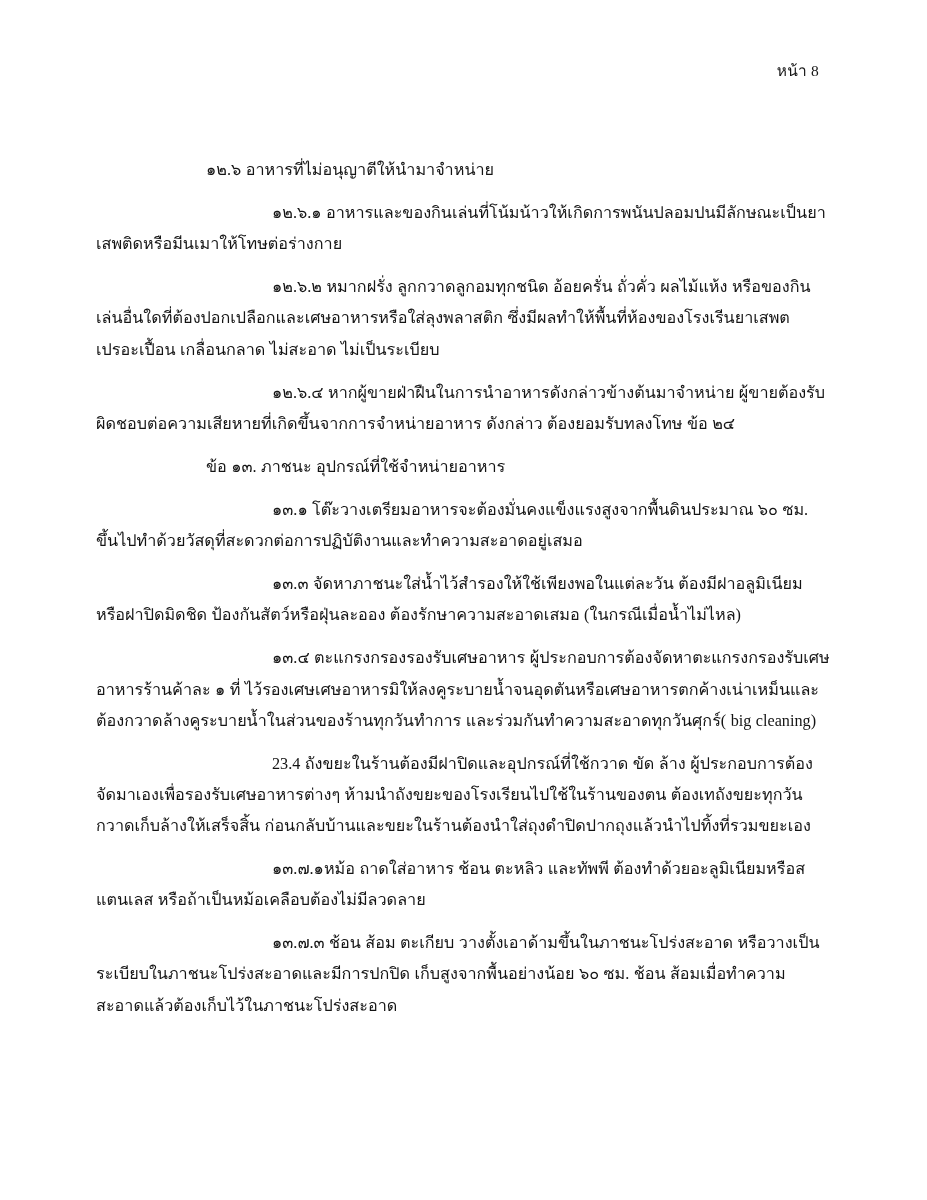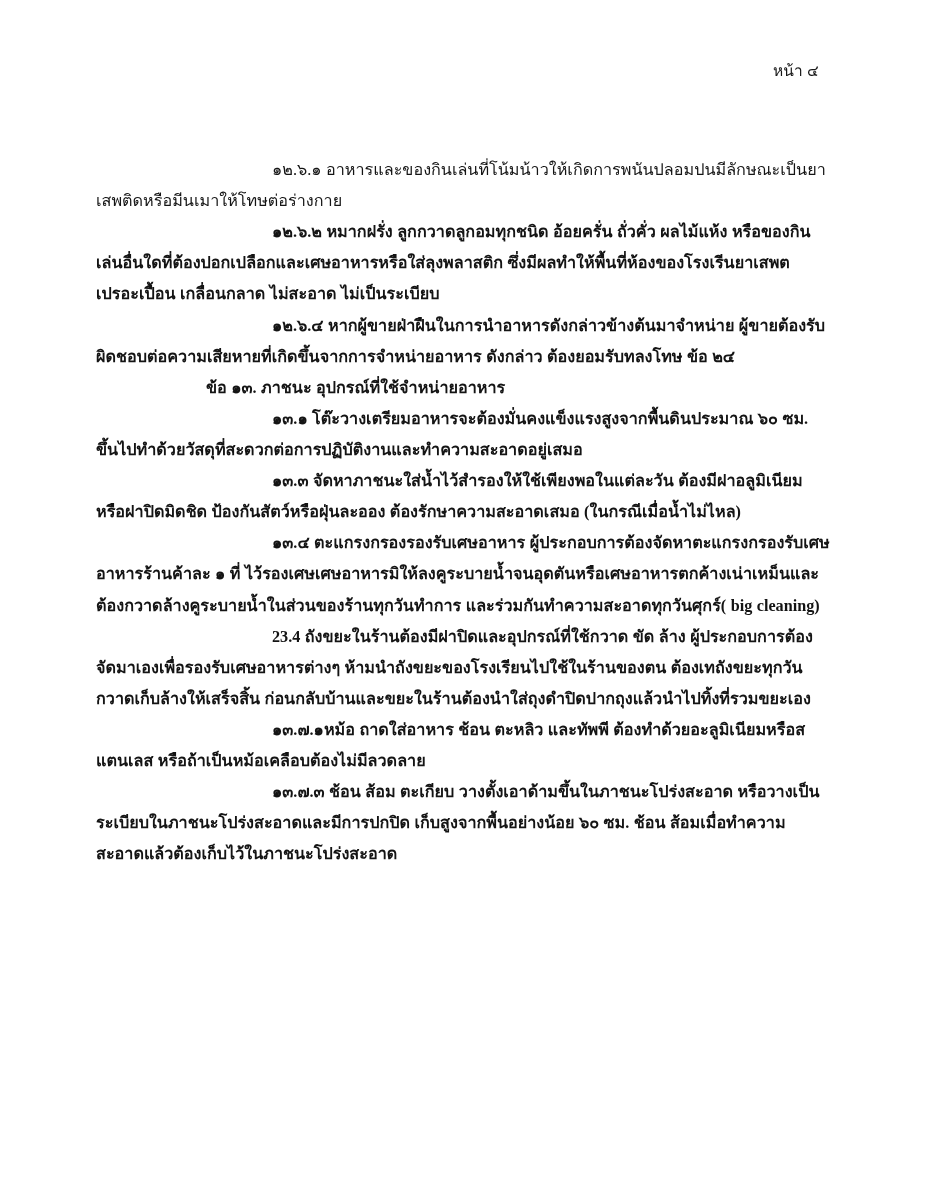--- a/index.html
+++ b/index.html
@@ -35,33 +35,34 @@
     color: #141414;
   }
   .para {
     margin: 0;
     padding: 0;
     text-indent: 0;
     word-spacing: 0.4px;
   }
   .para.ind-hang-2 { padding-left: 0; text-indent: 176px; }
   .para.ind-hang-3 { padding-left: 0; text-indent: 110px; }
-  .para + .para { margin-top: 0; font-weight: bold; }
+  .para + .para { margin-top: 12px; }
 </style>
 </head>
 <body>
 
 <div class="page">
 
   <div class="page-header">
-    <span>หน้า ๔</span>
+    <span>หน้า 8</span>
   </div>
 
   <div class="body-block">
 
+    <p class="para ind-hang-3">๑๒.๖ อาหารที่ไม่อนุญาตีให้นำมาจำหน่าย</p>
     <p class="para ind-hang-2">๑๒.๖.๑ อาหารและของกินเล่นที่โน้มน้าวให้เกิดการพนันปลอมปนมีลักษณะเป็นยาเสพติดหรือมีนเมาให้โทษต่อร่างกาย</p>
     <p class="para ind-hang-2">๑๒.๖.๒ หมากฝรั่ง ลูกกวาดลูกอมทุกชนิด อ้อยครั่น ถั่วคั่ว ผลไม้แห้ง หรือของกินเล่นอื่นใดที่ต้องปอกเปลือกและเศษอาหารหรือใส่ลุงพลาสติก ซึ่งมีผลทำให้พื้นที่ห้องของโรงเรีนยาเสพต เปรอะเปื้อน เกลื่อนกลาด ไม่สะอาด ไม่เป็นระเบียบ</p>
     <p class="para ind-hang-2">๑๒.๖.๔ หากผู้ขายฝ่าฝืนในการนำอาหารดังกล่าวข้างต้นมาจำหน่าย ผู้ขายต้องรับผิดชอบต่อความเสียหายที่เกิดขึ้นจากการจำหน่ายอาหาร ดังกล่าว ต้องยอมรับทลงโทษ ข้อ ๒๔</p>
     <p class="para ind-hang-3">ข้อ ๑๓. ภาชนะ อุปกรณ์ที่ใช้จำหน่ายอาหาร</p>
     <p class="para ind-hang-2">๑๓.๑ โต๊ะวางเตรียมอาหารจะต้องมั่นคงแข็งแรงสูงจากพื้นดินประมาณ ๖๐ ซม. ขึ้นไปทำด้วยวัสดุที่สะดวกต่อการปฏิบัติงานและทำความสะอาดอยู่เสมอ</p>
     <p class="para ind-hang-2">๑๓.๓ จัดหาภาชนะใส่น้ำไว้สำรองให้ใช้เพียงพอในแต่ละวัน ต้องมีฝาอลูมิเนียมหรือฝาปิดมิดชิด ป้องกันสัตว์หรือฝุ่นละออง ต้องรักษาความสะอาดเสมอ (ในกรณีเมื่อน้ำไม่ไหล)</p>
     <p class="para ind-hang-2">๑๓.๔ ตะแกรงกรองรองรับเศษอาหาร ผู้ประกอบการต้องจัดหาตะแกรงกรองรับเศษอาหารร้านค้าละ ๑ ที่ ไว้รองเศษเศษอาหารมิให้ลงคูระบายน้ำจนอุดตันหรือเศษอาหารตกค้างเน่าเหม็นและต้องกวาดล้างคูระบายน้ำในส่วนของร้านทุกวันทำการ และร่วมกันทำความสะอาดทุกวันศุกร์( big cleaning)</p>
     <p class="para ind-hang-2">23.4 ถังขยะในร้านต้องมีฝาปิดและอุปกรณ์ที่ใช้กวาด ขัด ล้าง ผู้ประกอบการต้องจัดมาเองเพื่อรองรับเศษอาหารต่างๆ ห้ามนำถังขยะของโรงเรียนไปใช้ในร้านของตน ต้องเทถังขยะทุกวัน กวาดเก็บล้างให้เสร็จสิ้น ก่อนกลับบ้านและขยะในร้านต้องนำใส่ถุงดำปิดปากถุงแล้วนำไปทิ้งที่รวมขยะเอง</p>
     <p class="para ind-hang-2">๑๓.๗.๑หม้อ ถาดใส่อาหาร ช้อน ตะหลิว และทัพพี ต้องทำด้วยอะลูมิเนียมหรือสแตนเลส หรือถ้าเป็นหม้อเคลือบต้องไม่มีลวดลาย</p>
     <p class="para ind-hang-2">๑๓.๗.๓ ช้อน ส้อม ตะเกียบ วางตั้งเอาด้ามขึ้นในภาชนะโปร่งสะอาด หรือวางเป็นระเบียบในภาชนะโปร่งสะอาดและมีการปกปิด เก็บสูงจากพื้นอย่างน้อย ๖๐ ซม. ช้อน ส้อมเมื่อทำความสะอาดแล้วต้องเก็บไว้ในภาชนะโปร่งสะอาด</p>

